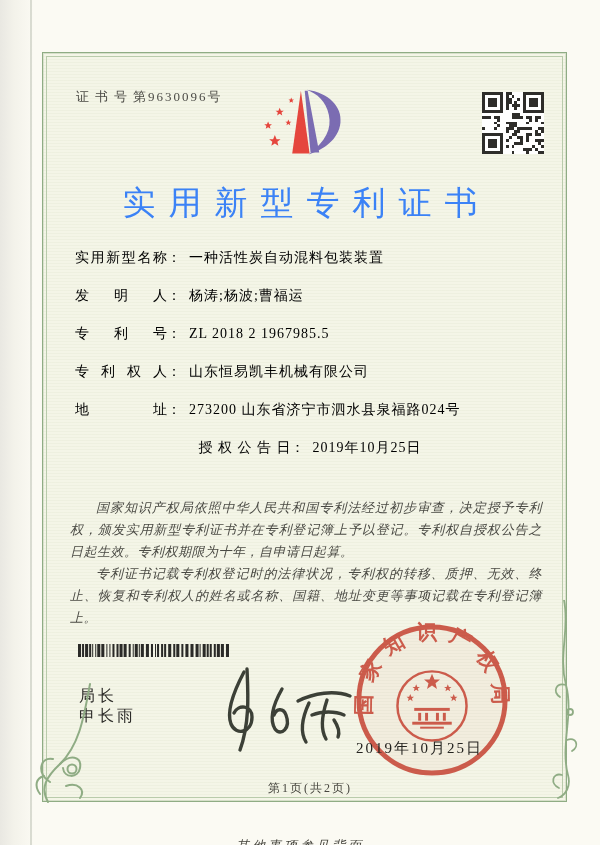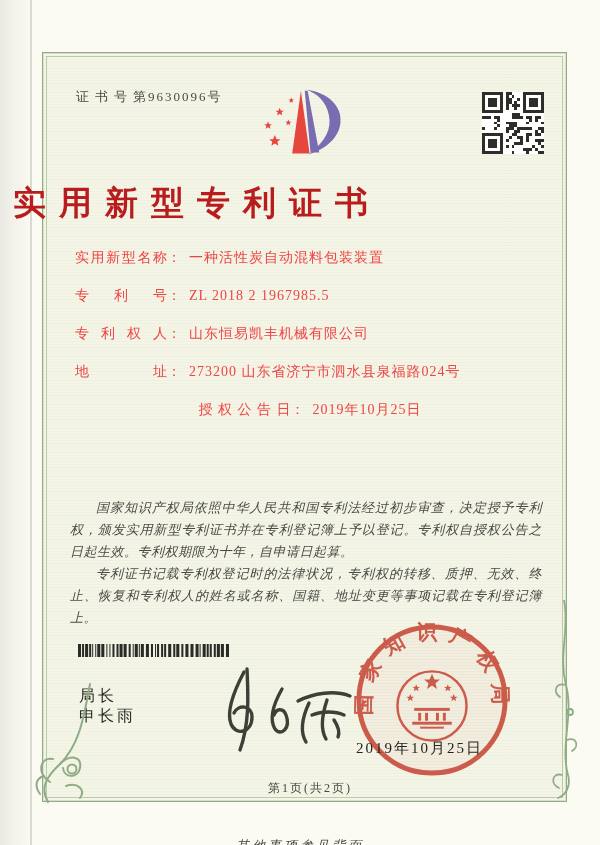--- a/index.html
+++ b/index.html
@@ -33,25 +33,25 @@
   .cert-no{
     position:absolute;left:76px;top:88px;font-size:13px;color:#4b4a45;
     letter-spacing:2px;
   }
   .cert-no .pre{letter-spacing:6px;}
 
   .logo{position:absolute;left:249px;top:86px;width:98px;height:82px;}
   .qr{position:absolute;left:482px;top:92px;width:62px;height:62px;}
 
   .title{
-    position:absolute;left:0;right:0;top:181px;
-    font-size:33px;font-weight:700;color:#b91c1c;letter-spacing:13px;text-indent:13px;
-  }
-
-  .fields{position:absolute;left:75px;top:249px;right:55px;font-size:14px;color:#ef4444;}
+    position:absolute;left:0;right:0;top:181px;text-align:center;
+    font-size:33px;font-weight:400;color:#3b82f6;letter-spacing:13px;text-indent:13px;
+  }
+
+  .fields{position:absolute;left:75px;top:249px;right:55px;font-size:14px;color:#000000;}
   .frow{margin-bottom:20px;line-height:18px;white-space:nowrap;}
   .flabel{display:inline-block;width:92px;text-align:justify;text-align-last:justify;vertical-align:top;}
   .colon{margin-right:8px;}
   .fvalue{letter-spacing:1px;}
   .grant-row{display:flex;justify-content:center;width:470px;}
 
   .body-text{
     position:absolute;left:70px;right:58px;top:497px;
     font-size:13px;line-height:22px;color:#4a4a44;
     font-style:italic;letter-spacing:.5px;text-align:justify;
@@ -219,20 +219,23 @@
       <rect x="2" y="16" width="3" height="3" fill="#2e2d2a"></rect>
     </svg></div>
 
 <div class="title">实用新型专利证书</div>
 
 <div class="fields">
   <div class="frow">
     <span class="flabel">实用新型名称</span><span class="colon">：</span><span class="fvalue">一种活性炭自动混料包装装置</span>
   </div>
   <div class="frow">
+    <span class="flabel">发明人</span><span class="colon">：</span><span class="fvalue">杨涛;杨波;曹福运</span>
+  </div>
+  <div class="frow">
     <span class="flabel">专利号</span><span class="colon">：</span><span class="fvalue">ZL 2018 2 1967985.5</span>
   </div>
   <div class="frow">
     <span class="flabel">专利权人</span><span class="colon">：</span><span class="fvalue">山东恒易凯丰机械有限公司</span>
   </div>
   <div class="frow">
     <span class="flabel">地址</span><span class="colon">：</span><span class="fvalue">273200 山东省济宁市泗水县泉福路024号</span>
   </div>
   <div class="frow grant-row">
     <span>

